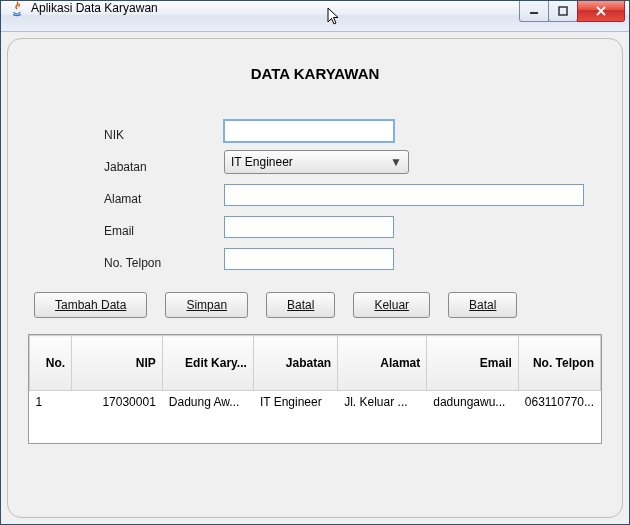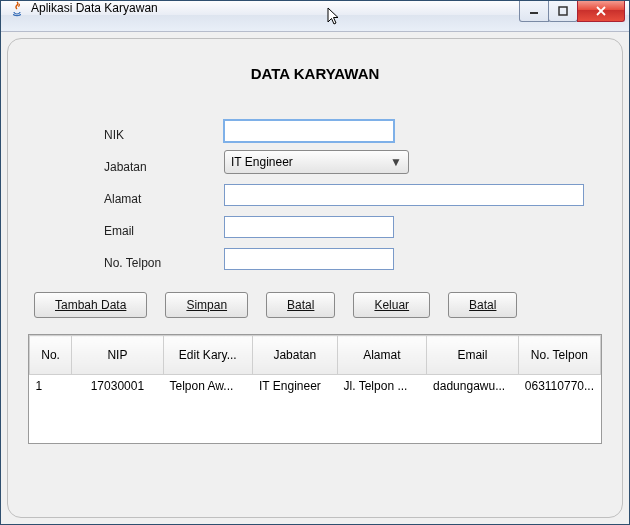--- a/index.html
+++ b/index.html
@@ -21,21 +21,21 @@
   .tinput{height:22px;border:1px solid #7a9ac9;background:#fff;padding:0 4px;font:inherit;box-sizing:border-box;}
   .tinput.focus{outline:2px solid #7eb0e8;outline-offset:-1px;}
   .w-sm{width:170px;} .w-md{width:170px;} .w-lg{width:360px;}
   .select{width:185px;height:24px;border:1px solid #8a8a8a;border-radius:3px;background:linear-gradient(to bottom,#fdfdfd,#e4e4e4);display:flex;align-items:center;padding:0 4px 0 6px;box-sizing:border-box;position:relative;}
   .select .val{flex:1;color:#000;}
   .select .chev{width:16px;text-align:center;color:#444;}
   .btnbar{display:flex;gap:18px;justify-content:flex-start;margin:22px 0 16px 6px;}
   .btn{height:26px;padding:0 20px;border:1px solid #8a8a8a;border-radius:3px;background:linear-gradient(to bottom,#fdfdfd,#e3e3e3);font:inherit;color:#111;cursor:default;text-decoration:underline;}
   .table-wrap{border:1px solid #9a9a9a;background:#fff;height:108px;overflow:hidden;}
   table{width:100%;border-collapse:collapse;font:inherit;}
-  thead th{background:linear-gradient(to bottom,#fdfdfd,#ececec);border:1px solid #cfcfcf;padding:12px 6px;text-align:center;font-weight:normal;color:#000;}
+  thead th{background:linear-gradient(to bottom,#fdfdfd,#ececec);border:1px solid #cfcfcf;padding:20px 6px;text-align:right;font-weight:bold;color:#000;}
   tbody td{padding:4px 6px;border-right:1px solid transparent;color:#000;white-space:nowrap;overflow:hidden;text-overflow:ellipsis;}
   .cursor{position:absolute;left:326px;top:6px;pointer-events:none;}
   .cursor svg{width:16px;height:20px;}
 </style>
 </head>
 <body>
 
 <div class="window">
   <div class="titlebar">
     <span class="icon">
@@ -128,24 +128,24 @@
               <th>Edit Kary...</th>
               <th>Jabatan</th>
               <th>Alamat</th>
               <th>Email</th>
               <th>No. Telpon</th>
             </tr>
           </thead>
           <tbody>
             <tr>
               <td>1</td>
-              <td style="text-align:center">17030001</td>
-              <td>Telpon Aw...</td>
+              <td style="text-align:right">17030001</td>
+              <td>Dadung Aw...</td>
               <td>IT Engineer</td>
-              <td>Jl. Telpon ...</td>
+              <td>Jl. Keluar ...</td>
               <td>dadungawu...</td>
               <td>063110770...</td>
             </tr>
           </tbody>
         </table>
       </div>
     </div>
   </div>
 </div>
 

